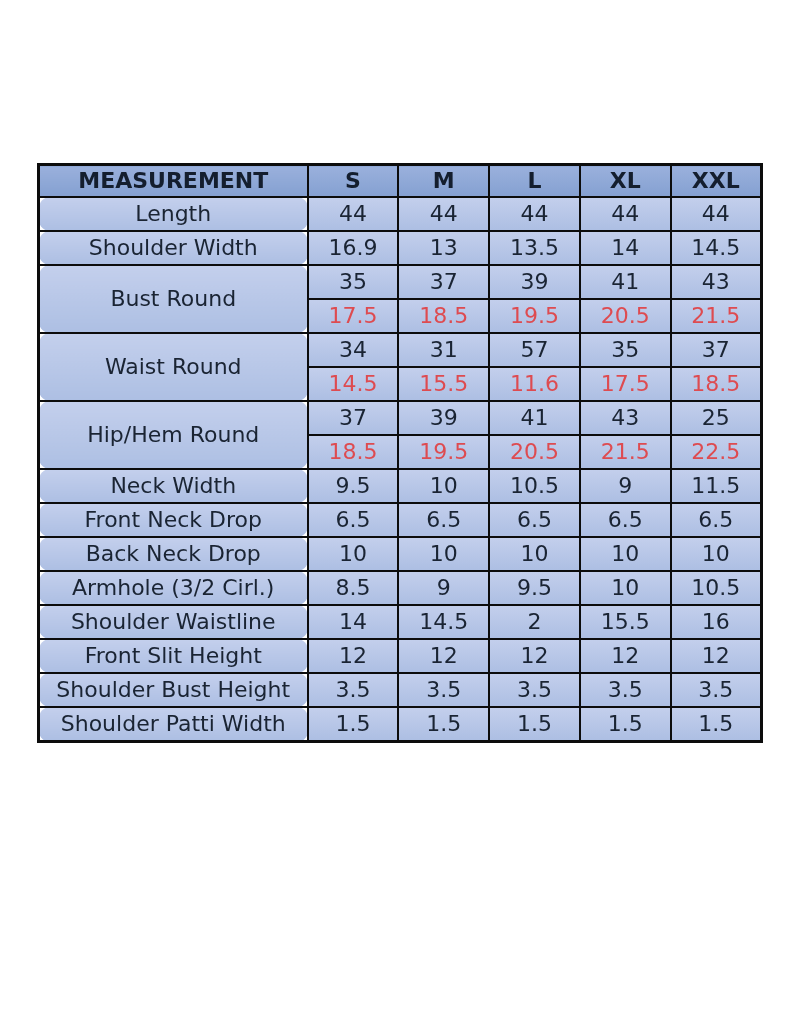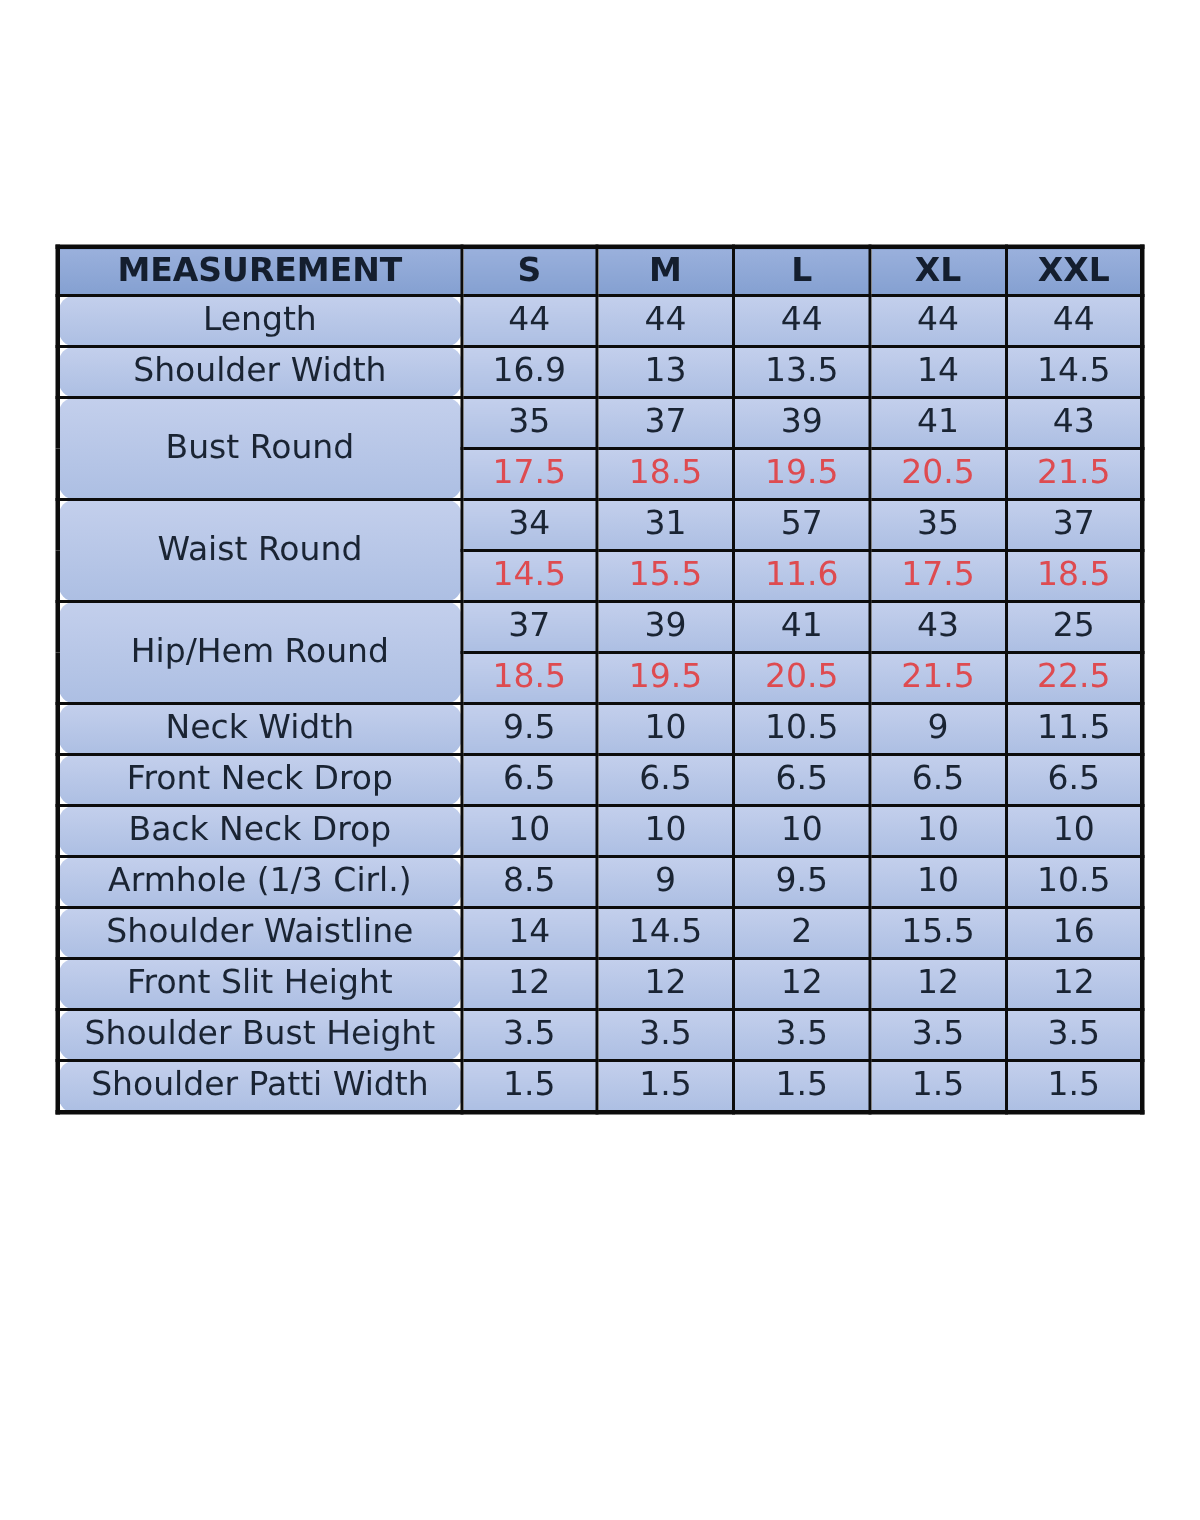--- a/index.html
+++ b/index.html
@@ -161,21 +161,21 @@
         </tr>
         <tr>
           <td class="label-cell">Back Neck Drop</td>
           <td>10</td>
           <td>10</td>
           <td>10</td>
           <td>10</td>
           <td>10</td>
         </tr>
         <tr>
-          <td class="label-cell">Armhole (1/3 Cirl.)</td>
+          <td class="label-cell">Armhole (3/2 Cirl.)</td>
           <td>8.5</td>
           <td>9</td>
           <td>9.5</td>
           <td>10</td>
           <td>10.5</td>
         </tr>
         <tr>
           <td class="label-cell">Shoulder Waistline</td>
           <td>14</td>
           <td>14.5</td>

